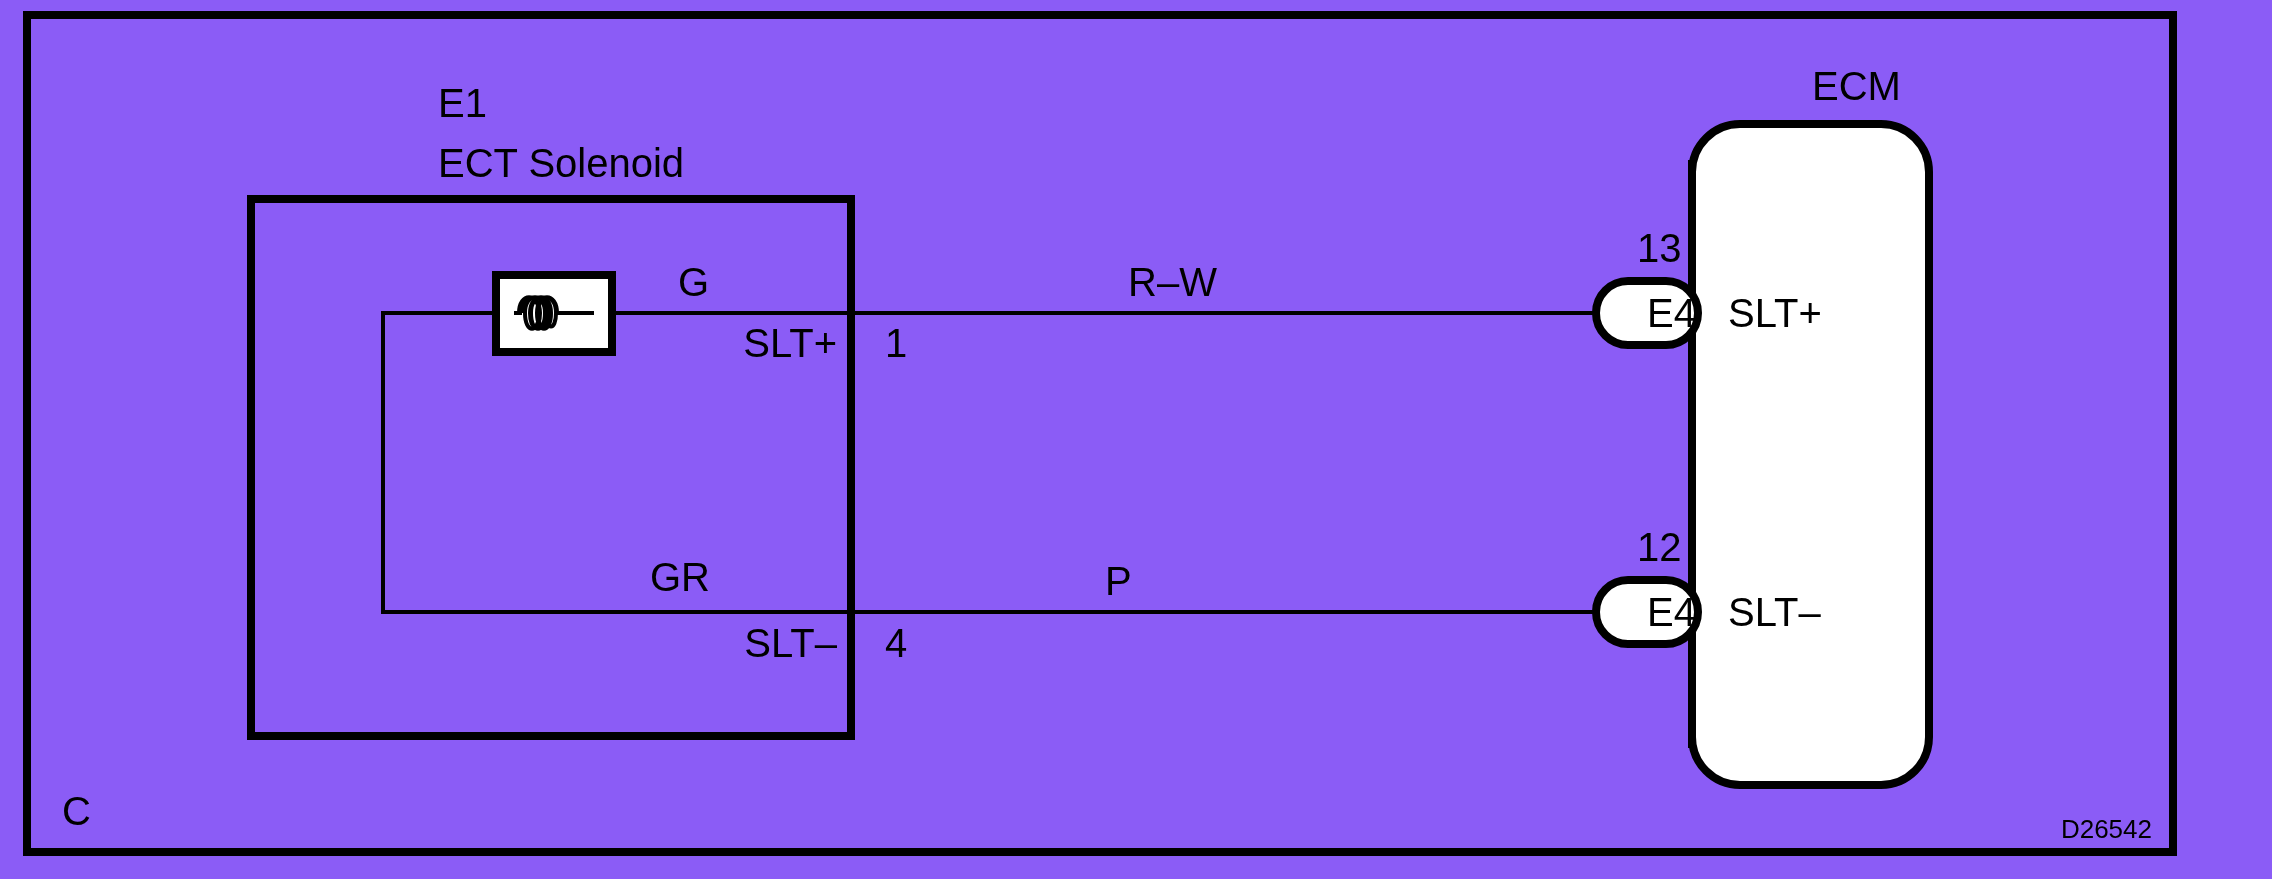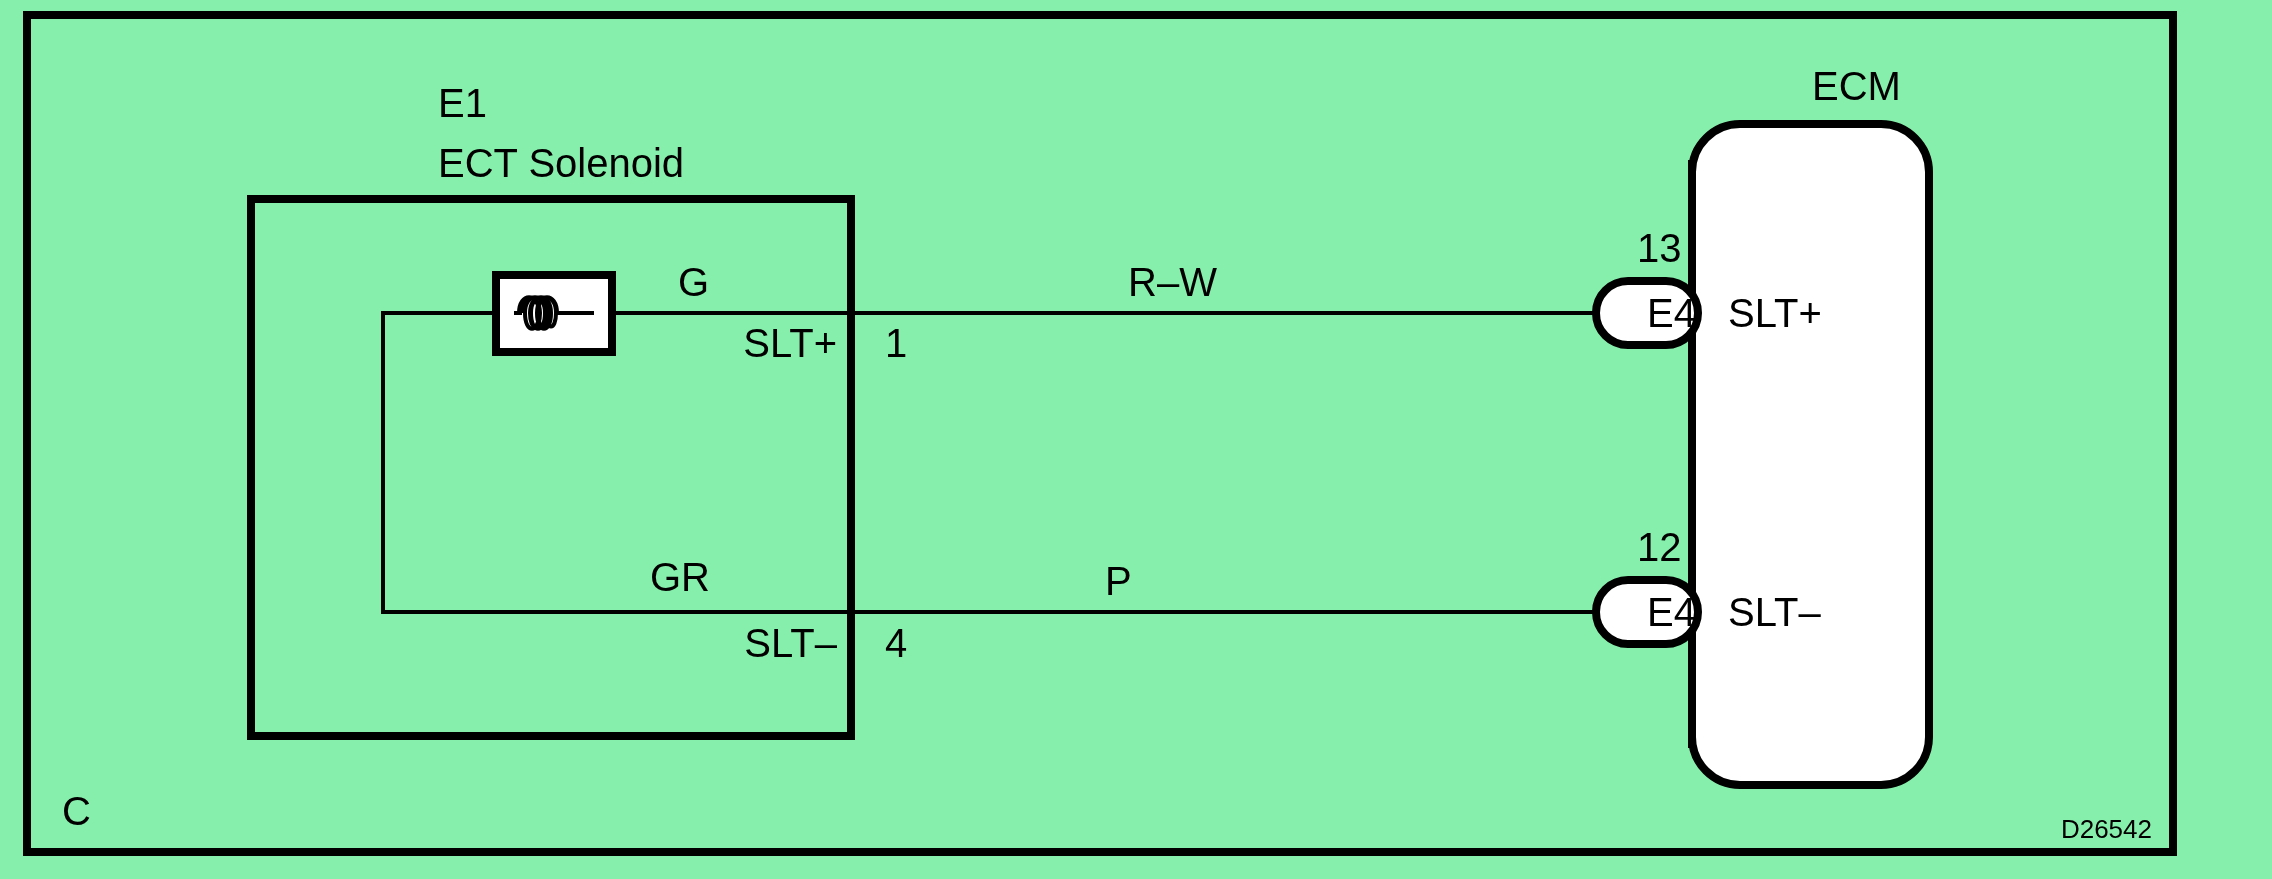--- a/index.html
+++ b/index.html
@@ -8,21 +8,21 @@
     padding: 0;
     background: #ffffff;
   }
   body {
     font-family: "Liberation Sans", sans-serif;
   }
   #diagram-root {
     position: relative;
     width: 2272px;
     height: 879px;
-    background: #86efac;
+    background: #8b5cf6;
     overflow: hidden;
   }
   #diagram-svg {
     position: absolute;
     left: 0;
     top: 0;
     width: 2272px;
     height: 879px;
     display: block;
   }

